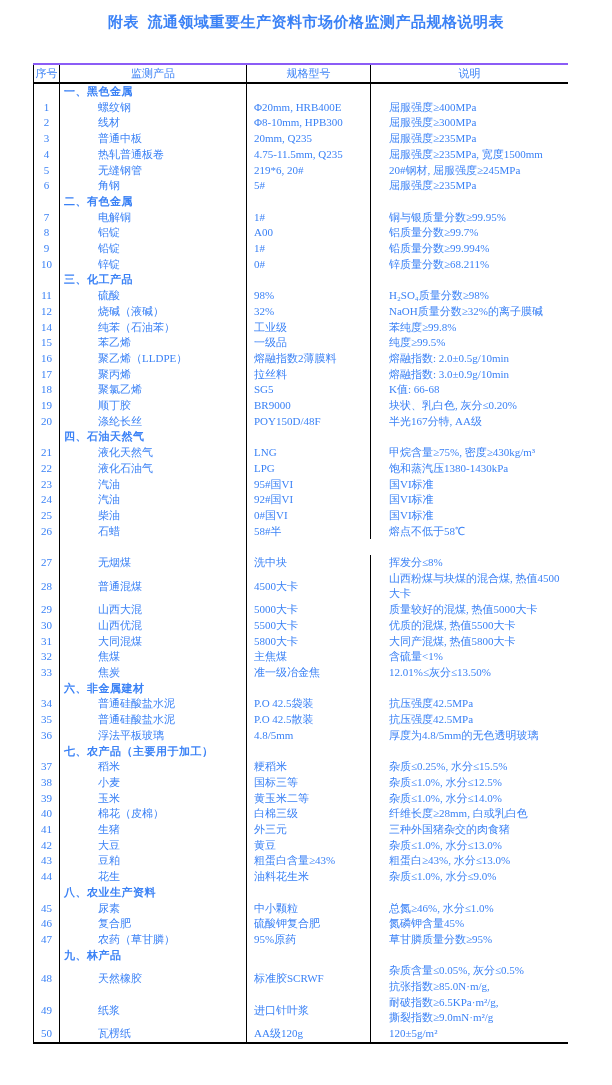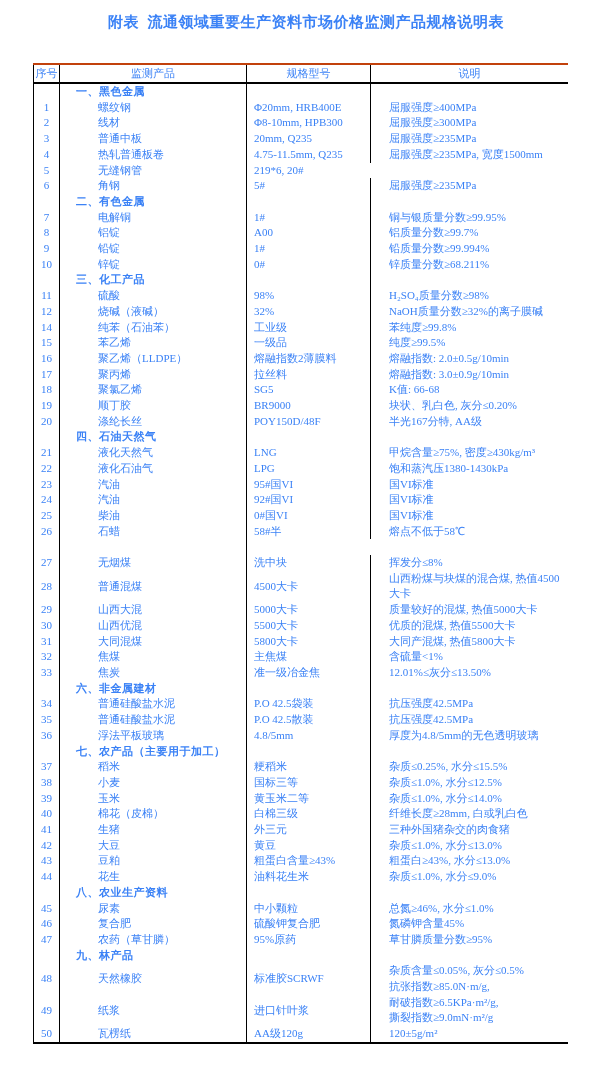--- a/index.html
+++ b/index.html
@@ -7,33 +7,33 @@
     width:612px;height:1085px;background:#ffffff;overflow:hidden;
     font-family:"Liberation Serif", serif;color:#3b82f6;
   }
   .title{
     padding-top:13px;
     font-size:15px;font-weight:bold;text-align:center;white-space:pre;
     letter-spacing:0.5px;
   }
   .table{
     width:535px;margin-left:33px;margin-top:31px;
-    border-top:2px solid #c2410c;border-bottom:2px solid #000;
+    border-top:2px solid #8b5cf6;border-bottom:2px solid #000;
   }
   .tr{display:grid;grid-template-columns:26px 187px 124px 1fr;}
   .thead{border-bottom:2px solid #000;}
   .td{
     border-left:1px solid #000;
     font-size:11px;line-height:15.7px;min-height:15.7px;
     display:flex;align-items:center;box-sizing:border-box;
   }
   .thead .td{justify-content:center;min-height:17px;}
   .td.no{justify-content:center;}
   .td.product{padding-left:38px;}
-  .tr.cat .td.product{padding-left:16px;font-weight:bold;letter-spacing:0.5px;}
+  .tr.cat .td.product{padding-left:4px;font-weight:bold;letter-spacing:0.5px;}
   .td.spec{padding-left:7px;}
   .td.desc{padding-left:18px;padding-right:3px;white-space:pre-line;}
 </style>
 </head>
 <body>
 
 <div class="page">
   <div class="title">附表  流通领域重要生产资料市场价格监测产品规格说明表</div>
 
   <div class="table">
@@ -71,20 +71,21 @@
         <div class="tr">
           <div class="td no">4</div>
           <div class="td product">热轧普通板卷</div>
           <div class="td spec">4.75-11.5mm, Q235</div>
           <div class="td desc">屈服强度≥235MPa, 宽度1500mm</div>
         </div>
         <div class="tr">
           <div class="td no">5</div>
           <div class="td product">无缝钢管</div>
           <div class="td spec">219*6, 20#</div>
+          <div class="td desc">20#钢材, 屈服强度≥245MPa</div>
         </div>
         <div class="tr">
           <div class="td no">6</div>
           <div class="td product">角钢</div>
           <div class="td spec">5#</div>
           <div class="td desc">屈服强度≥235MPa</div>
         </div>
         <div class="tr cat">
           <div class="td no"></div>
           <div class="td product">二、有色金属</div>

